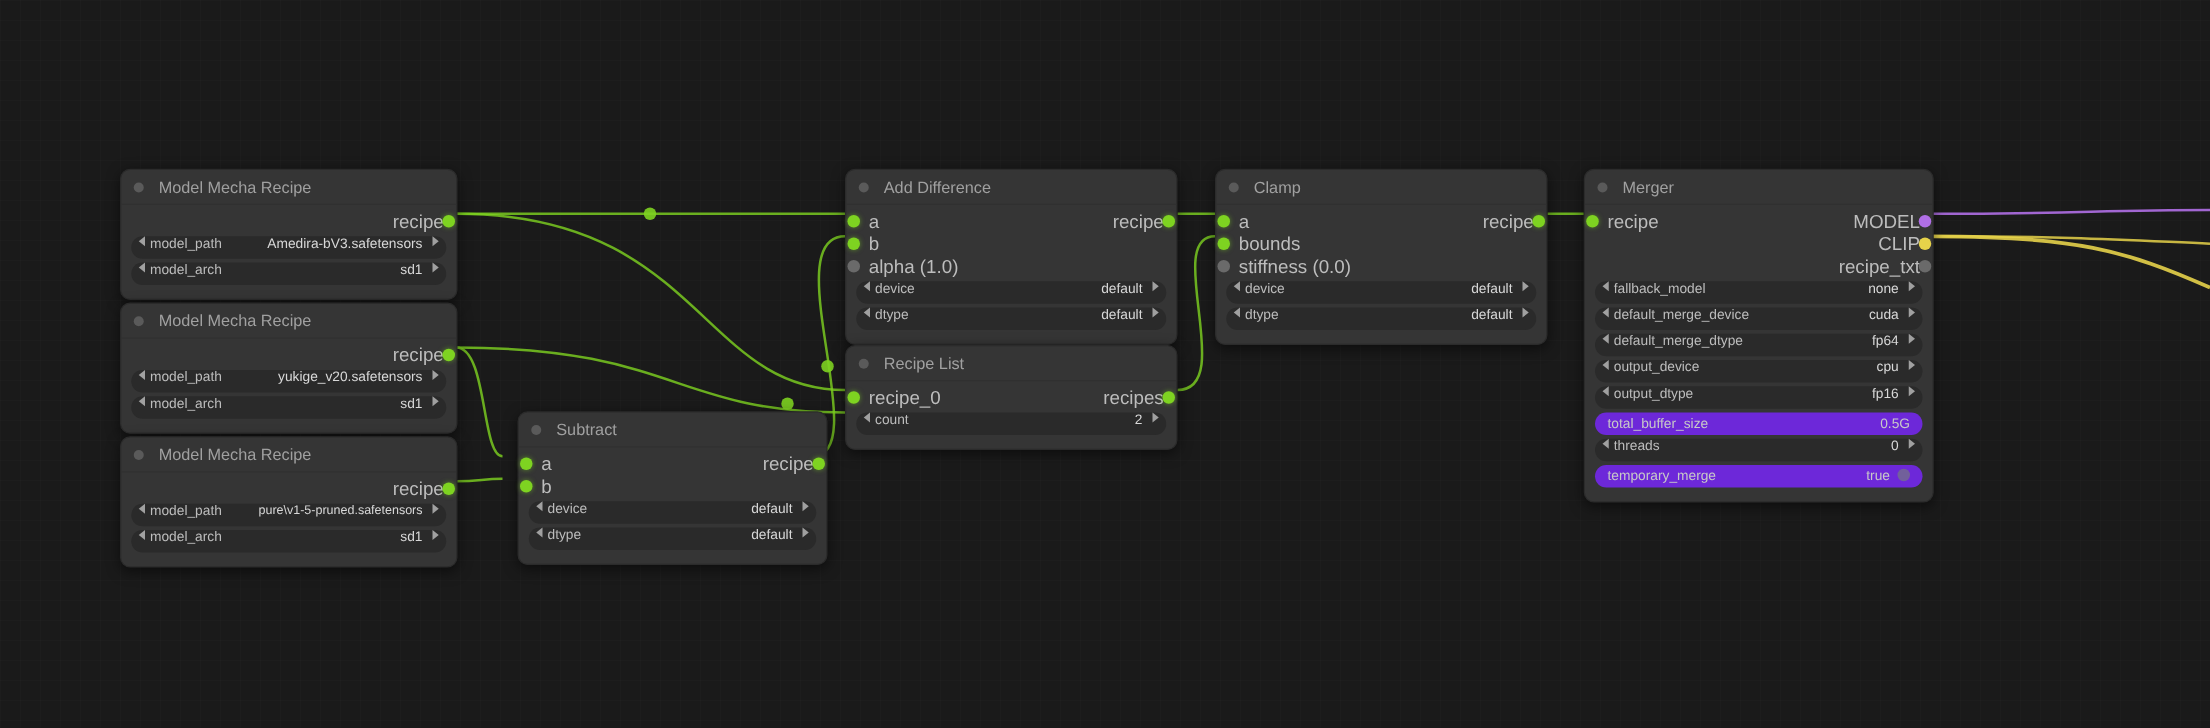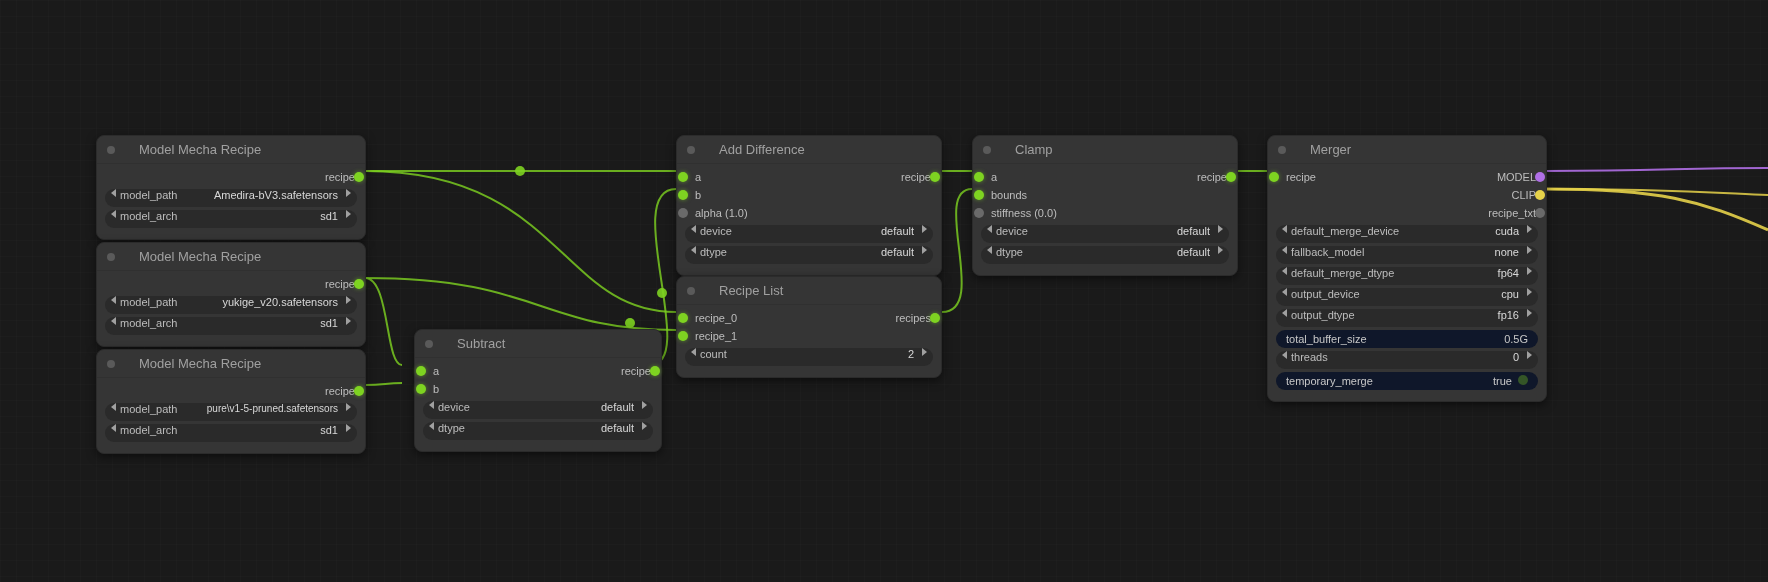--- a/index.html
+++ b/index.html
@@ -16,32 +16,32 @@
   .node {
     position: absolute;
     background: #353535;
     border: 1px solid #2b2b2b;
     border-radius: 8px;
     box-shadow: 0 3px 10px rgba(0,0,0,0.5);
     color: #bdbdbd;
     font-size: 12px;
   }
   .node-header {
-    display: flex; align-items: center; gap: 24px;
+    display: flex; align-items: center; gap: 12px;
     padding: 6px 10px;
     color: #a0a0a0;
     font-size: 13px;
     border-bottom: 1px solid #303030;
   }
   .header-dot { width: 8px; height: 8px; border-radius: 50%; background: #5a5a5a; }
   .node-body { padding: 4px 6px 8px 6px; }
   .port-row {
     display: flex; align-items: center; justify-content: space-between;
     height: 18px;
-    font-size: 11px;
+    font-size: 15px;
     color: #bdbdbd;
     padding: 0 4px;
     position: relative;
   }
   .port-row.out { justify-content: flex-end; }
   .port { width: 10px; height: 10px; border-radius: 50%; background: #6a6a6a; position: absolute; top: 4px; }
   .port.left { left: -5px; }
   .port.right { right: -5px; }
   .port.green { background: #7ed321; box-shadow: 0 0 4px #7ed32188; }
   .port.purple { background: #b06fe6; }
@@ -57,21 +57,21 @@
     font-size: 11px;
     color: #c8c8c8;
     position: relative;
   }
   .pill .tri { width: 0; height: 0; border-top: 4px solid transparent; border-bottom: 4px solid transparent; }
   .pill .tri.l { border-right: 5px solid #a0a0a0; margin-right: 4px; }
   .pill .tri.r { border-left: 5px solid #a0a0a0; margin-left: 4px; }
   .pill .label { flex: 0 0 auto; color: #bdbdbd; }
   .pill .value { flex: 1 1 auto; text-align: right; color: #d8d8d8; padding: 0 4px; overflow: hidden; white-space: nowrap; }
   .static-row {
-    background: #0f172a;
+    background: #6d28d9;
     border-radius: 10px;
     height: 18px;
     display: flex; align-items: center; justify-content: space-between;
     padding: 0 10px;
     margin: 3px 2px;
     font-size: 11px;
     color: #c8c8c8;
   }
   .toggle-dot { width: 10px; height: 10px; border-radius: 50%; background: #7ed32155; margin-left: 6px; }
 </style>
@@ -256,24 +256,20 @@
     <span>Recipe List</span>
   </div>
   <div class="node-body">
     <div class="port-row">
       <span class="port left green"></span>
       <span style="margin-left:8px">recipe_0</span>
       <span style="flex:1"></span>
       <span>recipes</span>
       <span class="port right green"></span>
     </div>
-    <div class="port-row">
-      <span class="port left green"></span>
-      <span style="margin-left:8px">recipe_1</span>
-    </div>
     <div class="pill">
       <span class="tri l"></span>
       <span class="label">count</span>
       <span class="value">2</span>
       <span class="tri r"></span>
     </div>
   </div>
 </div>
 
 <div class="node" style="left:972px; top:135px; width:266px;">
@@ -328,28 +324,28 @@
     <div class="port-row out">
       <span>CLIP</span>
       <span class="port right yellow"></span>
     </div>
     <div class="port-row out">
       <span>recipe_txt</span>
       <span class="port right grey"></span>
     </div>
     <div class="pill">
       <span class="tri l"></span>
+      <span class="label">fallback_model</span>
+      <span class="value">none</span>
+      <span class="tri r"></span>
+    </div>
+    <div class="pill">
+      <span class="tri l"></span>
       <span class="label">default_merge_device</span>
       <span class="value">cuda</span>
-      <span class="tri r"></span>
-    </div>
-    <div class="pill">
-      <span class="tri l"></span>
-      <span class="label">fallback_model</span>
-      <span class="value">none</span>
       <span class="tri r"></span>
     </div>
     <div class="pill">
       <span class="tri l"></span>
       <span class="label">default_merge_dtype</span>
       <span class="value">fp64</span>
       <span class="tri r"></span>
     </div>
     <div class="pill">
       <span class="tri l"></span>

